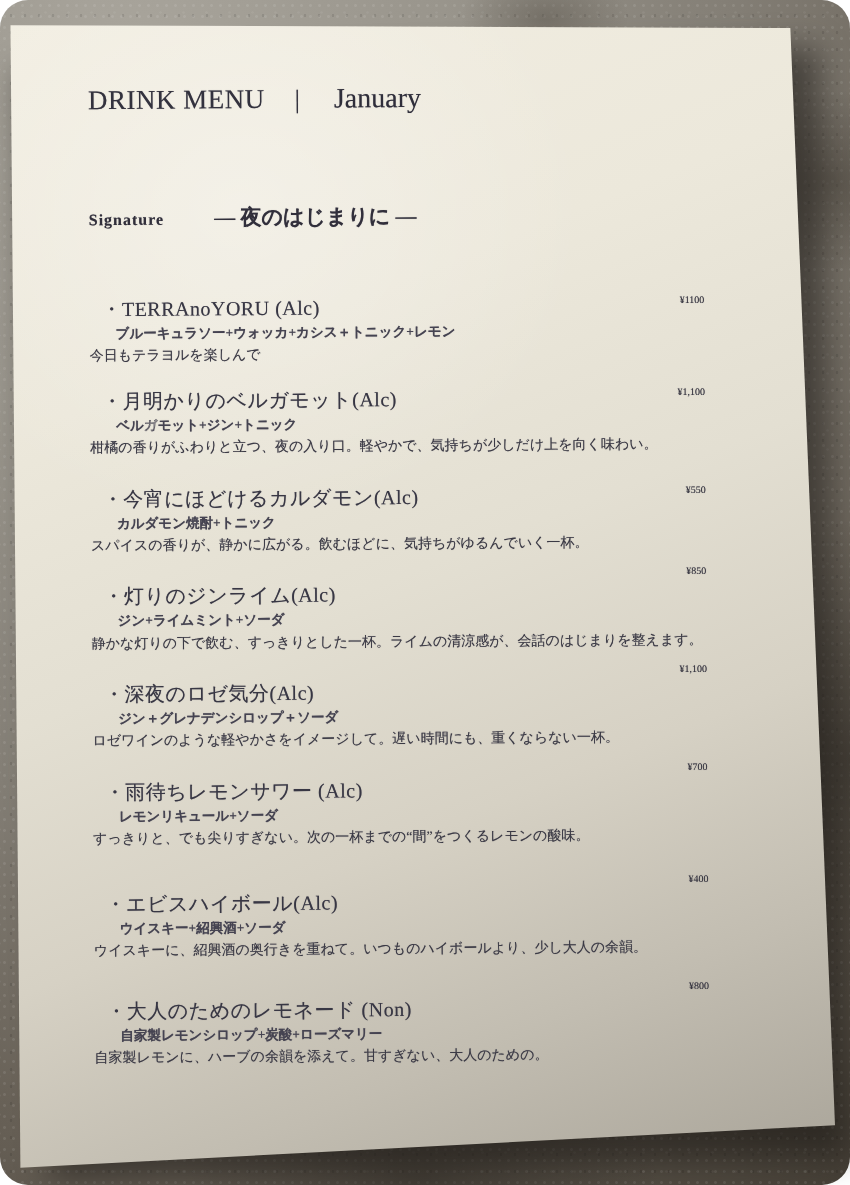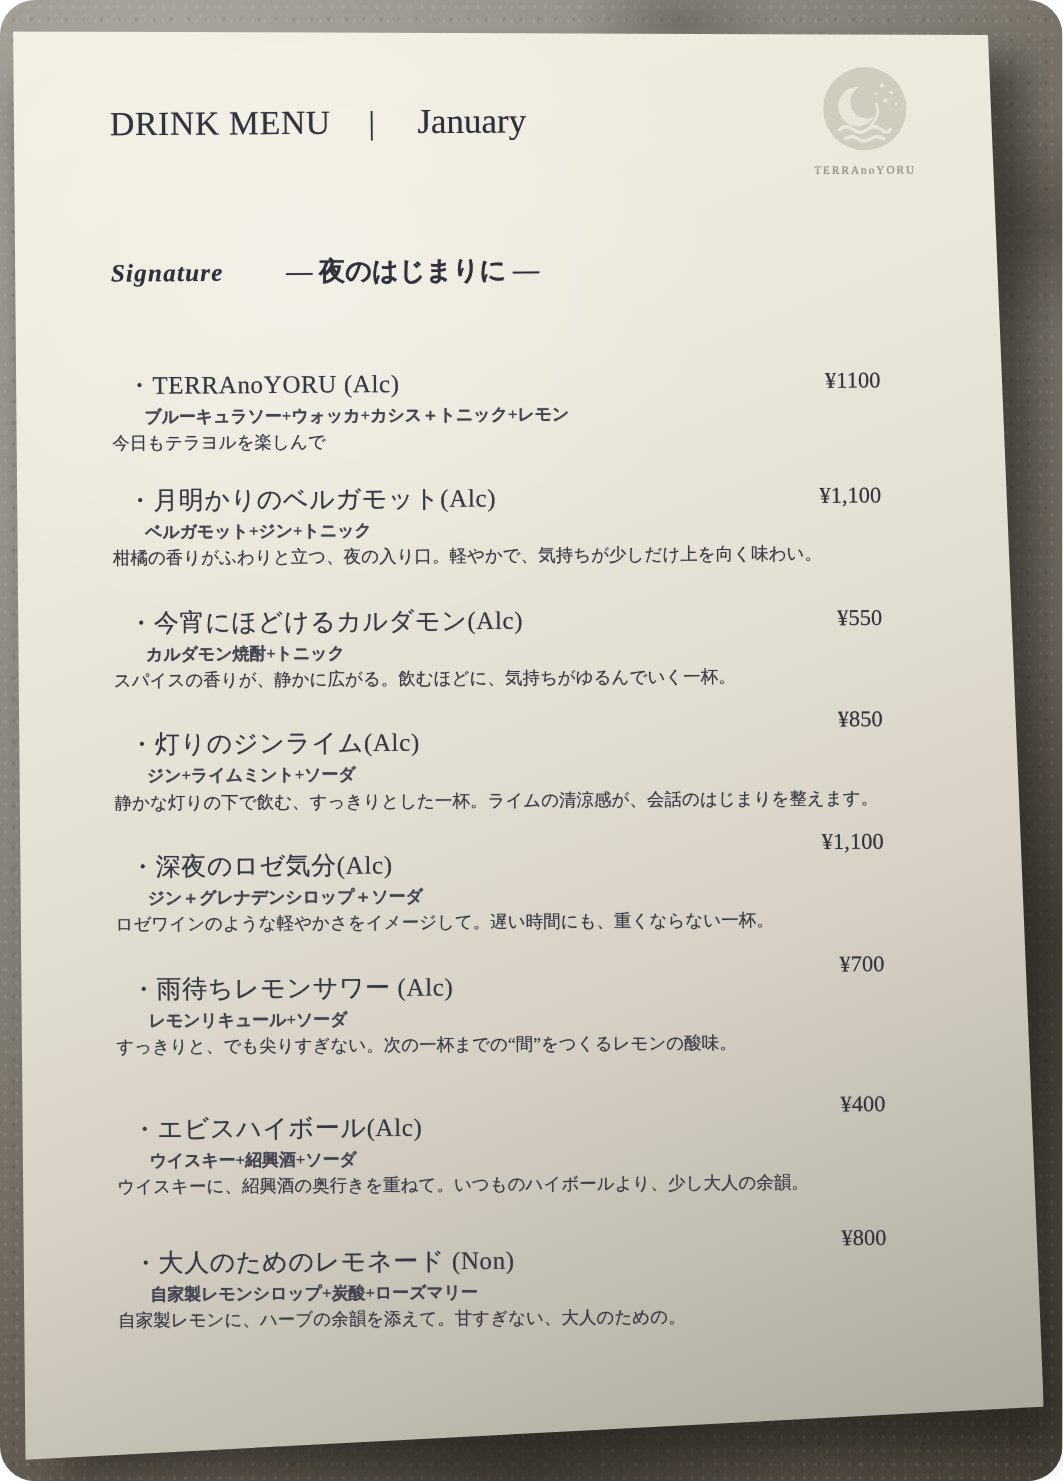--- a/index.html
+++ b/index.html
@@ -56,65 +56,49 @@
   
   .header-row{display:flex;align-items:baseline;}
   .menu-title{font-size:27px;letter-spacing:0.5px;color:#33323e;}
   .header-divider{font-size:26px;font-weight:300;margin:0 34px 0 30px;color:#33323e;}
   .month-label{font-size:28px;color:#2f2e3a;}
   
   .logo{position:absolute;top:30px;left:636px;width:96px;text-align:center;}
   .brand-name{margin-top:2px;font-size:9px;letter-spacing:1.6px;color:rgba(150,146,134,0.85);}
   
   .section-heading{margin-top:88px;}
-  .section-title{font-size:20px;font-weight:bold;letter-spacing:1px;color:#312f3b;font-style:italic;}
+  .section-title{font-size:16px;font-weight:bold;letter-spacing:1px;color:#312f3b;}
   .section-subtitle{font-size:21px;font-weight:bold;margin-left:46px;color:#312f3b;}
   
   .items{margin-top:64px;}
   .item{position:relative;margin-bottom:28px;}
   .item:nth-child(1){margin-bottom:22px;}
   .item:nth-child(6){margin-bottom:42px;}
   .item:nth-child(7){margin-bottom:37px;}
   .item-name{font-size:20px;line-height:1.3;margin-left:12px;letter-spacing:0.5px;color:#383744;}
   .item-ingredients{font-size:13.5px;line-height:1.35;margin-left:26px;margin-top:3px;font-weight:600;color:#454351;}
   .item-description{font-size:14px;line-height:1.4;margin-top:3px;color:#3b3a45;}
-  .item-price{position:absolute;right:62px;top:2px;font-size:18px;color:#34333e;}
+  .item-price{position:absolute;right:62px;top:2px;font-size:10px;color:#34333e;}
   .item:nth-child(n+4) .item-price{top:-14px;text-align:center;}
 </style>
 </head>
 <body>
 
 <div class="scene">
   <div class="paper-shadow"></div>
 
   <div class="paper">
     <div class="content">
 
       <div class="header-row">
         <span class="menu-title">DRINK MENU</span>
         <span class="header-divider">|</span>
         <span class="month-label">January</span>
       </div>
 
-      <div class="logo">
-        <svg width="74" height="74" viewBox="0 0 80 80" aria-hidden="true">
-          <circle cx="40" cy="40" r="36" fill="#d0ccbe"></circle>
-          <circle cx="34" cy="38" r="17" fill="#eae6d9"></circle>
-          <circle cx="42" cy="34" r="14.5" fill="#d0ccbe"></circle>
-          <circle cx="55" cy="20" r="2" fill="#eae6d9"></circle>
-          <circle cx="63" cy="26" r="1.5" fill="#eae6d9"></circle>
-          <circle cx="58" cy="33" r="1.8" fill="#eae6d9"></circle>
-          <circle cx="67" cy="36" r="1.3" fill="#eae6d9"></circle>
-          <circle cx="50" cy="27" r="1.2" fill="#eae6d9"></circle>
-          <path d="M50 36 C54 44 48 52 43 57" stroke="#eae6d9" stroke-width="2.2" fill="none" stroke-linecap="round"></path>
-          <path d="M18 58 q6 -5 12 0 t12 0 t12 0 t8 0" stroke="#eae6d9" stroke-width="3" fill="none" stroke-linecap="round"></path>
-          <path d="M23 66 q5.5 -4 11 0 t11 0 t11 0" stroke="#eae6d9" stroke-width="3" fill="none" stroke-linecap="round"></path>
-        </svg>
-        <div class="brand-name">TERRAnoYORU</div>
-      </div>
 
       <div class="section-heading">
         <span class="section-title">Signature</span>
         <span class="section-subtitle">― 夜のはじまりに ―</span>
       </div>
 
       <div class="items" id="items-list">
   <div class="item">
     <div class="item-price">¥1100</div>
     <div class="item-name">・TERRAnoYORU (Alc)</div>

